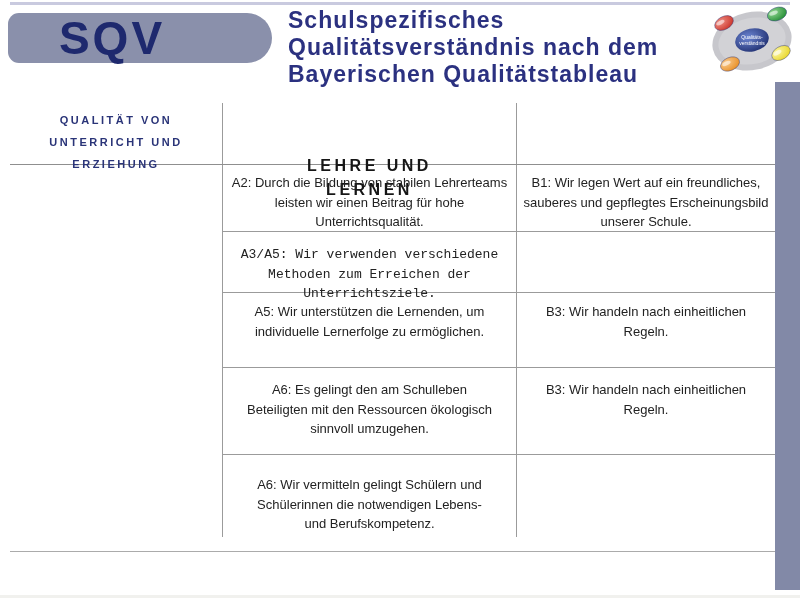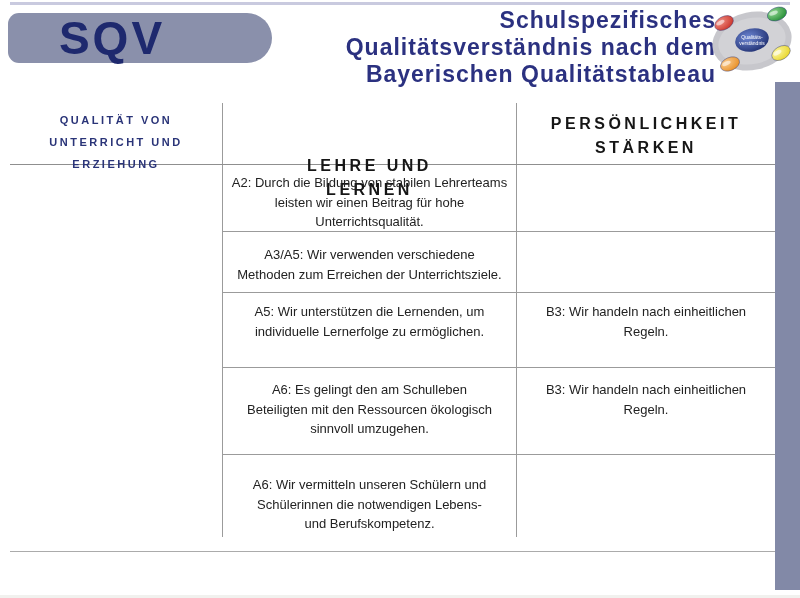--- a/index.html
+++ b/index.html
@@ -15,21 +15,21 @@
     position:absolute;left:8px;top:13px;width:264px;height:50px;
     background:#8a90ab;border-radius:14px 32px 32px 14px;
     display:flex;align-items:center;justify-content:center;
   }
   .sqv-pill span{
     font-size:46px;font-weight:bold;letter-spacing:3px;color:#1e296e;
     padding-right:56px;line-height:1;
   }
   .title{
     position:absolute;left:288px;top:7px;width:428px;
-    text-align:right;font-size:23px;font-weight:bold;letter-spacing:1px;
+    text-align:left;font-size:23px;font-weight:bold;letter-spacing:1px;
     line-height:27px;color:#2b3180;white-space:pre-line;
   }
   .logo{position:absolute;left:704px;top:2px;width:94px;height:79px;}
 
   
   .vline{position:absolute;width:1px;background:#9b9b9b;top:103px;height:434px;}
   .vline-a{left:222px;}
   .vline-b{left:516px;}
   .hline{position:absolute;height:1px;background:#9b9b9b;}
   .header-underline{left:10px;top:164px;width:765px;background:#8f8f8f;}
@@ -53,21 +53,21 @@
   .col-header-2{left:223px;width:293px;margin-top:42px;}
   .col-header-3{left:517px;width:258px;}
 
   .cell{
     position:absolute;text-align:center;font-size:13px;line-height:19.5px;
     color:#222222;white-space:pre-line;box-sizing:border-box;padding:0 6px;
   }
   .c2{left:223px;width:293px;}
   .c3{left:517px;width:258px;}
   .r1{top:165px;height:66px;padding-top:8px;}
-  .r2{top:232px;height:60px;padding-top:13px;}
+  .r2{top:232px;height:60px;padding-top:13px;font-family:Liberation Mono, monospace;}
   .r3{top:293px;height:74px;padding-top:9px;}
   .r4{top:368px;height:86px;padding-top:12px;}
   .r5{top:455px;height:82px;padding-top:20px;}
 </style>
 </head>
 <body>
 
 <div class="page">
 
   <div class="top-line"></div>
@@ -135,39 +135,40 @@
   <div class="hline rowline rowline-2"></div>
   <div class="hline rowline rowline-3"></div>
   <div class="hline rowline rowline-4"></div>
   <div class="hline bottom-rule"></div>
 
   <div class="col-header col-header-1">QUALITÄT VON
 UNTERRICHT UND
 ERZIEHUNG</div>
   <div class="col-header col-header-2">LEHRE UND
 LERNEN</div>
-  <div class="col-header col-header-3">PERSÖNLICHKEIT
-STÄRKEN</div>
 
   <div class="cell c2 r1">A2: Durch die Bildung von stabilen Lehrerteams
 leisten wir einen Beitrag für hohe
 Unterrichtsqualität.</div>
+  <div class="cell c3 r1">B1: Wir legen Wert auf ein freundliches,
+sauberes und gepflegtes Erscheinungsbild
+unserer Schule.</div>
 
   <div class="cell c2 r2">A3/A5: Wir verwenden verschiedene
 Methoden zum Erreichen der Unterrichtsziele.</div>
 
   <div class="cell c2 r3">A5: Wir unterstützen die Lernenden, um
 individuelle Lernerfolge zu ermöglichen.</div>
   <div class="cell c3 r3">B3: Wir handeln nach einheitlichen
 Regeln.</div>
 
   <div class="cell c2 r4">A6: Es gelingt den am Schulleben
 Beteiligten mit den Ressourcen ökologisch
 sinnvoll umzugehen.</div>
   <div class="cell c3 r4">B3: Wir handeln nach einheitlichen
 Regeln.</div>
 
-  <div class="cell c2 r5">A6: Wir vermitteln unseren Schülern und
+  <div class="cell c2 r5">A6: Wir vermitteln gelingt Schülern und
 Schülerinnen die notwendigen Lebens-
 und Berufskompetenz.</div>
   <div class="cell c3 r5"></div>
 
 </div>
 
 </body></html>

